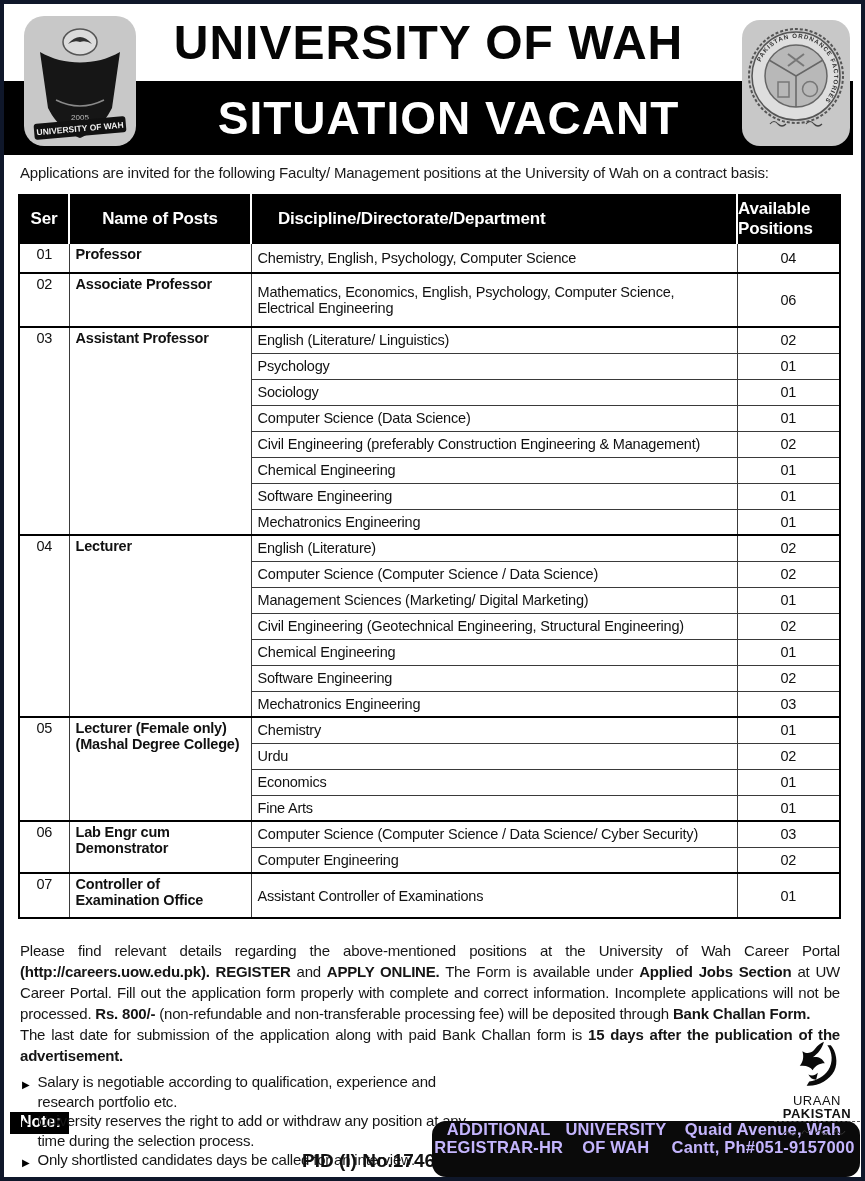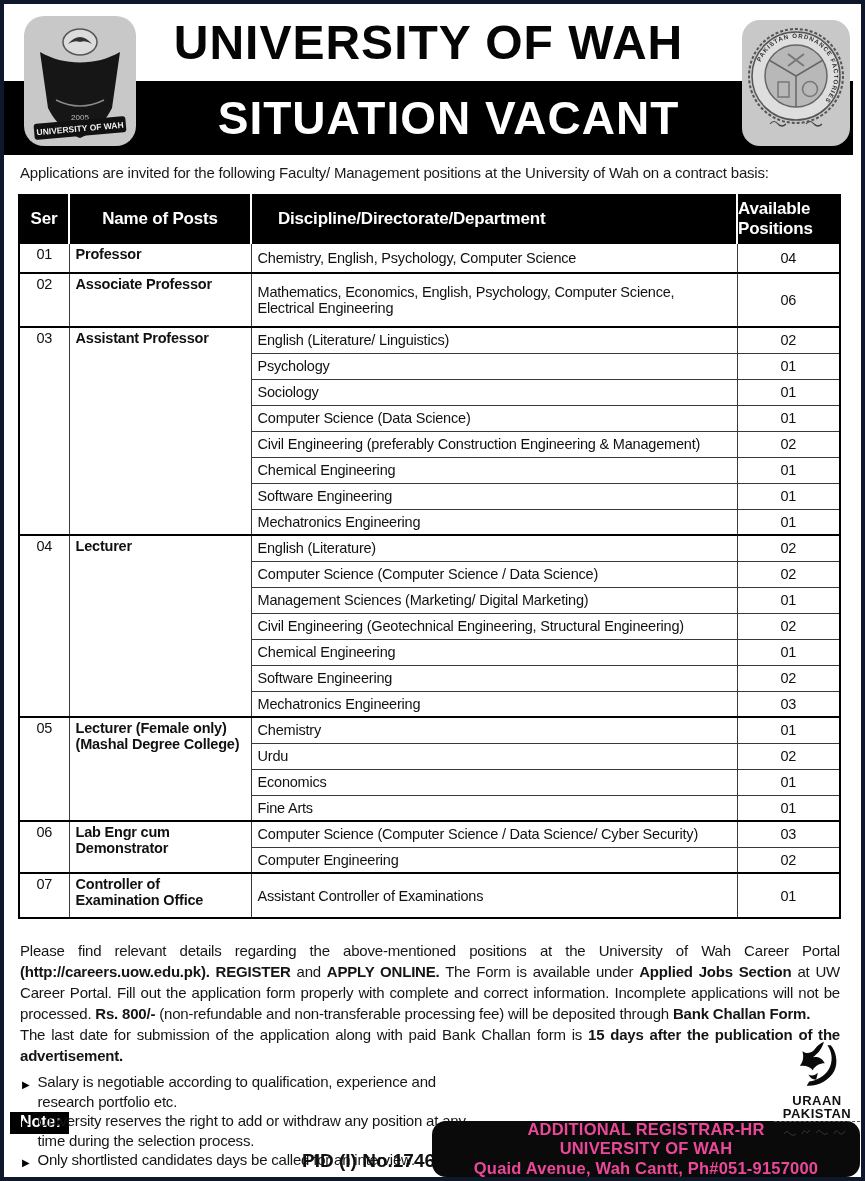--- a/index.html
+++ b/index.html
@@ -63,26 +63,26 @@
                 font-weight:bold; font-size:16px; padding:1px 8px 3px 10px; }
   ul.note-list { position:absolute; left:16px; top:1068px; width:470px; margin:0; padding:0;
                  list-style:none; }
   ul.note-list li { display:flex; align-items:flex-start; font-size:15px; line-height:19.5px;
                     letter-spacing:-0.2px; color:#151515; }
   ul.note-list li .marker { font-size:10px; margin:3px 8px 0 2px; color:#000; }
 
   
   .pid { position:absolute; left:298px; top:1146px; font-weight:bold; font-size:19px; }
   .contact-box { position:absolute; left:428px; top:1117px; width:428px; height:56px;
-                 background:#0a0a0a; border-radius:14px; color:#ec4899; text-align:center;
-                 display:flex; flex-direction:column; justify-content:space-between; line-height:17.5px; }
+                 background:#0a0a0a; border-radius:14px; color:#c4b5fd; text-align:center;
+                 display:flex; flex-direction:row; justify-content:space-between; line-height:17.5px; }
   .contact-box .l { font-weight:bold; font-size:16.5px; letter-spacing:0.2px; }
 
   .uraan { position:absolute; left:770px; top:1036px; width:86px; text-align:center; }
-  .uraan .word1 { font-weight:bold; font-size:13px; letter-spacing:0.5px; line-height:13px; }
+  .uraan .word1 { font-weight:normal; font-size:13px; letter-spacing:0.5px; line-height:13px; }
   .uraan .word2 { font-weight:bold; font-size:13px; letter-spacing:0.5px; line-height:13px; }
   .uraan .urdu  { margin-top:1px; border-top:1px dashed #555; padding-top:1px; }
 </style>
 </head>
 <body>
 
 <div class="page">
 
   <div class="band-white">
     <div class="main-title">UNIVERSITY OF WAH</div>

